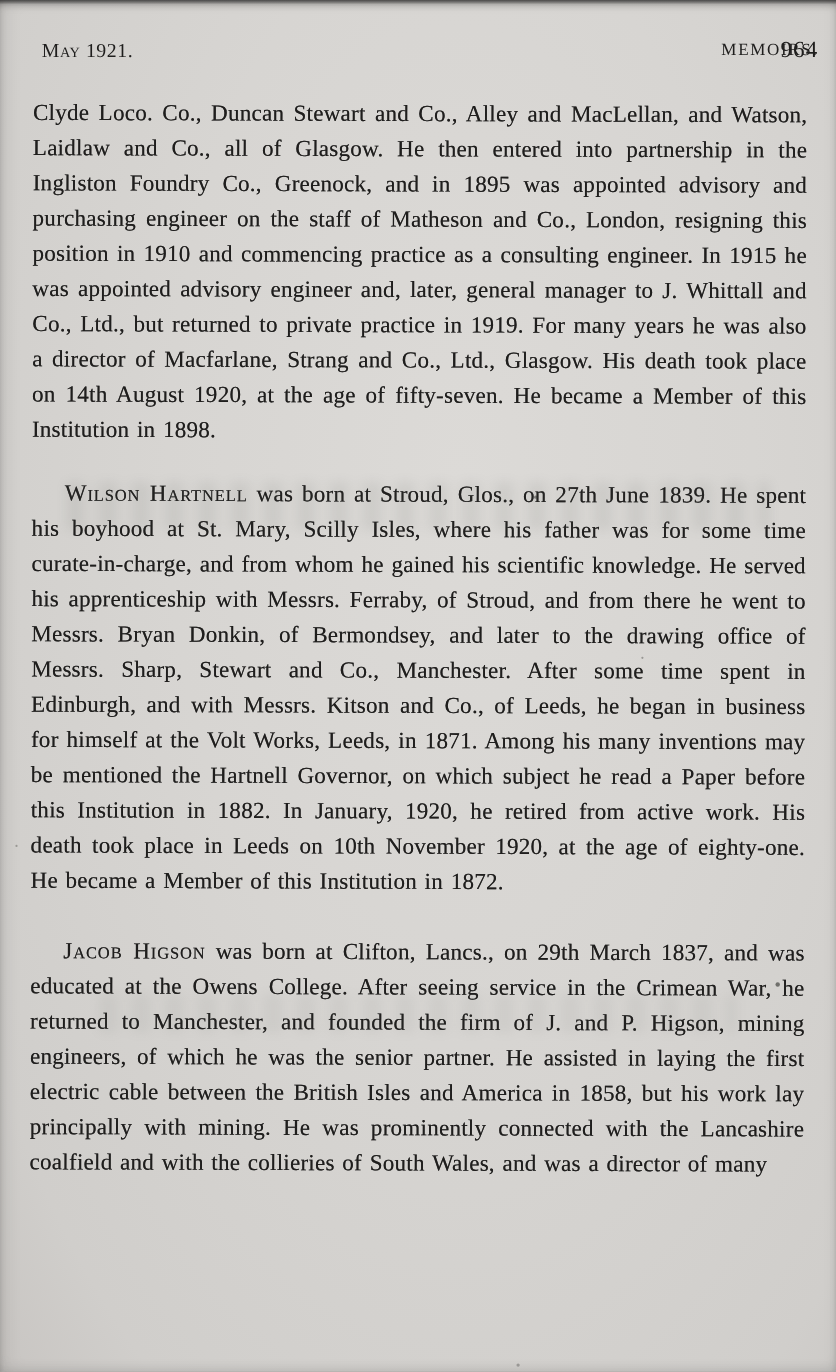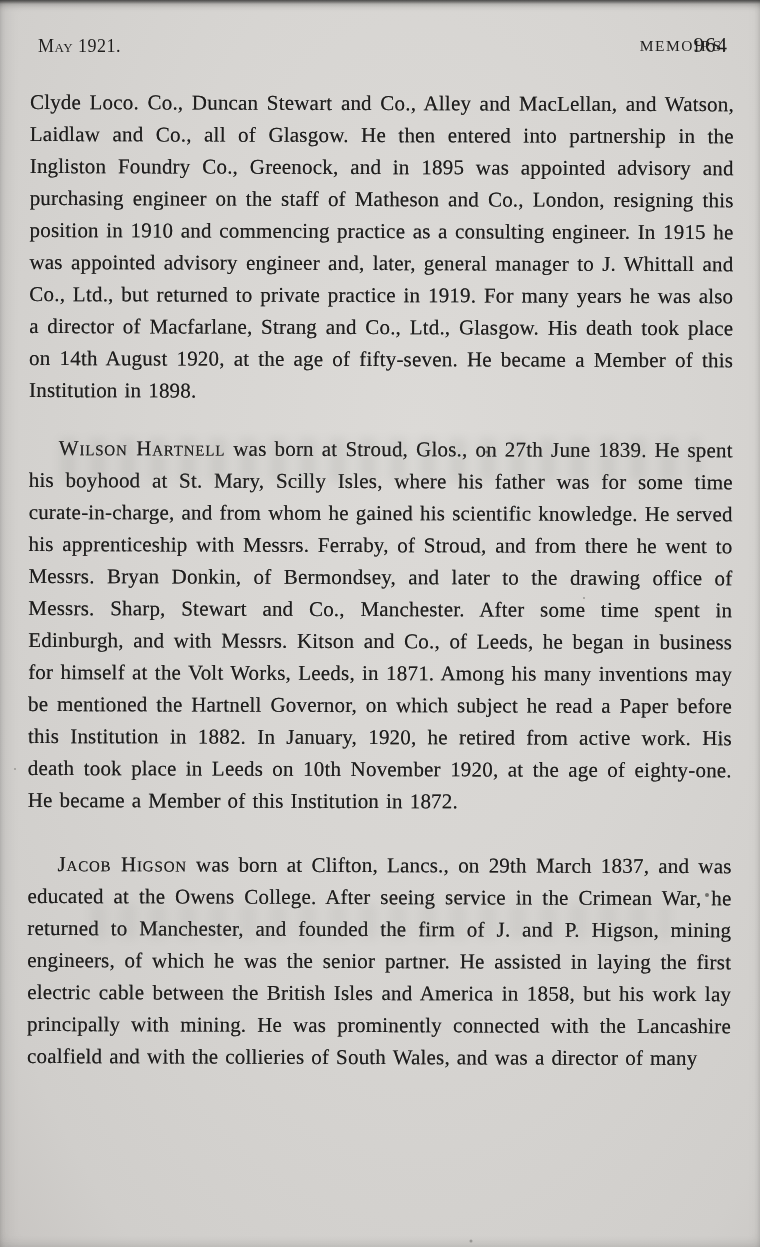--- a/index.html
+++ b/index.html
@@ -28,21 +28,21 @@
     top: 0; left: 0; right: 0;
     height: 4px;
     background: linear-gradient(rgba(35,35,35,0.6), rgba(35,35,35,0));
     pointer-events: none;
   }
 
   .running-header {
     position: absolute;
     top: 33px;
     left: 38px;
-    right: 32px;
+    right: 16px;
     height: 26px;
     font-family: Liberation Serif, serif;
   }
   .running-header .date {
     position: absolute;
     left: 0; top: 3px;
     font-variant: small-caps;
     font-size: 18px;
     letter-spacing: 0.5px;
   }

